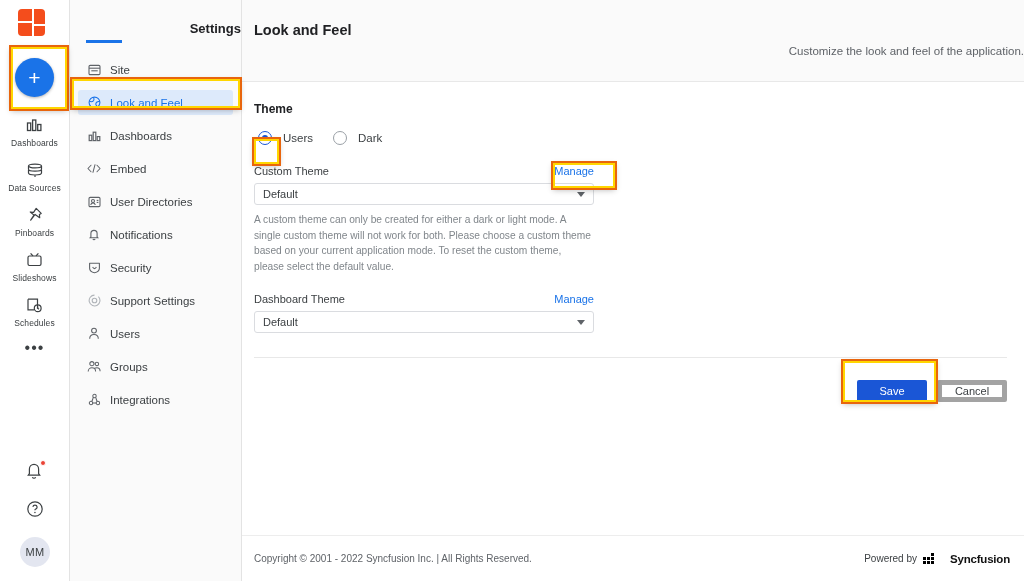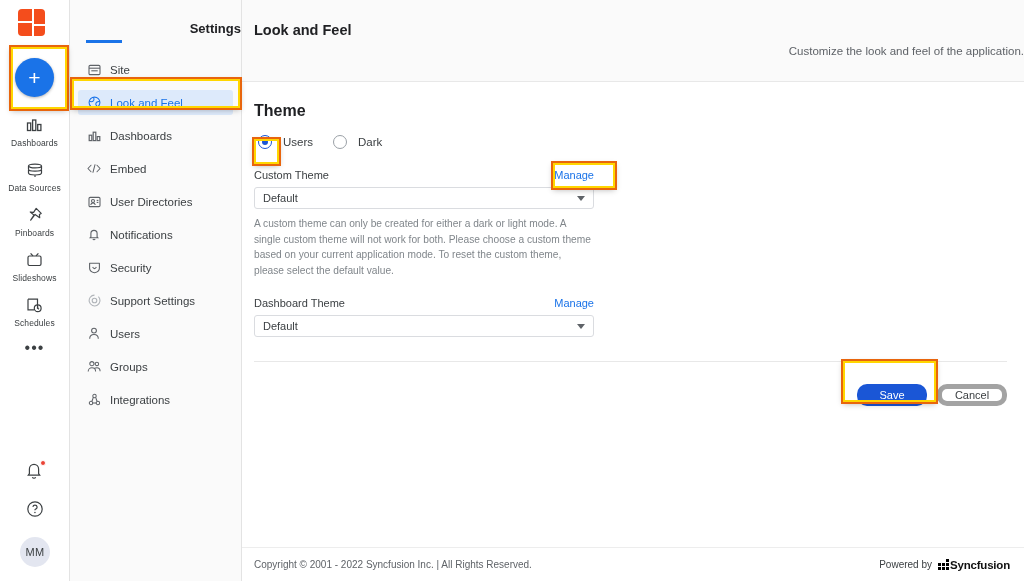--- a/index.html
+++ b/index.html
@@ -139,21 +139,21 @@
     height: 82px;
   }
   .main-title { font-size: 14.5px; font-weight: bold; color: #202124; }
   .main-sub { font-size: 11.5px; color: #5f6368; margin-top: 7px; text-align: right; }
 
   .main-body {
     flex: 1 1 auto;
     padding: 20px 0 0 12px;
     position: relative;
   }
-  .section-title { font-size: 16px; font-weight: bold; color: #202124; }
+  .section-title { font-size: 12px; font-weight: bold; color: #202124; }
   .field-label { font-size: 11px; color: #3c4043; }
 
   .mode-row {
     display: flex; align-items: center; margin-top: 11px;
     height: 22px;
   }
   .radio-box {
     width: 22px; height: 22px;
     display: flex; align-items: center; justify-content: center;
   }
@@ -198,42 +198,42 @@
   }
   .divider {
     height: 1px; background: #e8e8e8;
     margin: 24px 17px 0 0;
   }
   .actions {
     display: flex; justify-content: flex-end; align-items: center;
     gap: 10px; margin-top: 22px; padding-right: 17px;
   }
   .btn {
-    height: 22px; border-radius: 10px;
+    height: 22px; border-radius: 2px;
     font-size: 11px; cursor: pointer;
     display: flex; align-items: center; justify-content: center;
   }
   .btn-save {
     width: 70px; background: #1a56d6; color: #fff; border: none;
   }
   .btn-cancel {
     width: 70px; background: #fff; color: #3c4043; border: 5px solid #a3a3a3;
   }
 
   .footer {
     position: absolute; left: 0; right: 0; bottom: 0;
-    height: 34px;
+    height: 46px;
     border-top: 1px solid #ededed;
     display: flex; align-items: center; justify-content: space-between;
     padding: 0 14px 0 12px;
   }
   .copyright { font-size: 10px; color: #5f6368; }
   .powered { display:flex; align-items:center; gap:6px; }
   .powered-label { font-size: 10px; color: #3c4043; }
-  .sf-logo { display: flex; align-items: center; gap: 1px; }
+  .sf-logo { display: flex; align-items: center; gap: 16px; }
   .sf-grid {
     display: grid; grid-template-columns: repeat(3, 3px);
     grid-auto-rows: 3px; gap: 1px; position: relative;
   }
   .sf-grid i { background: #000; display: block; }
   .sf-grid i.off { background: transparent; }
   .sf-name { font-size: 11.5px; font-weight: bold; color: #111; letter-spacing: -.2px; }
 
   
   .hl {

